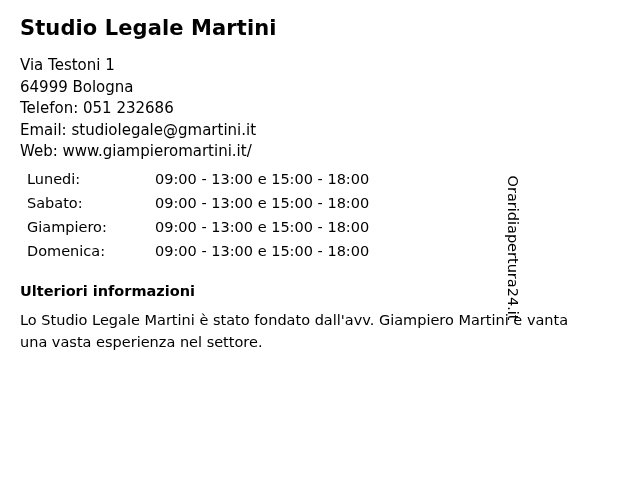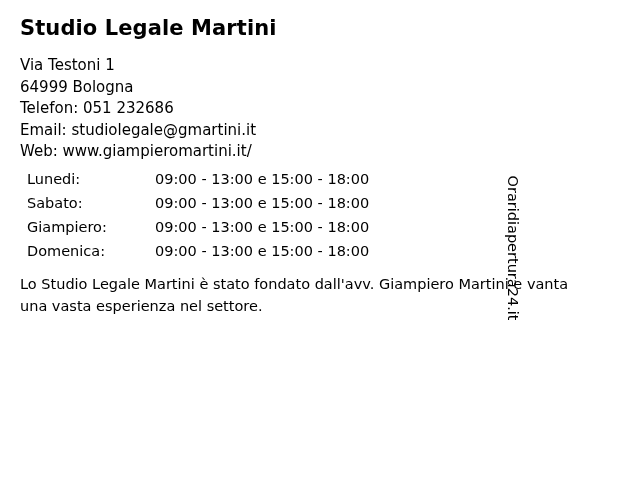--- a/index.html
+++ b/index.html
@@ -122,20 +122,21 @@
           <td class="day">Giampiero:</td>
           <td class="time">09:00 - 13:00 e 15:00 - 18:00</td>
         </tr>
         <tr>
           <td class="day">Domenica:</td>
           <td class="time">09:00 - 13:00 e 15:00 - 18:00</td>
         </tr>
       </tbody>
     </table>
 
+    <div class="info-title">Ulteriori informazioni</div>
     <div class="info-text">Lo Studio Legale Martini è stato fondato dall'avv. Giampiero Martini e vanta una vasta esperienza nel settore.</div>
 
   </div>
 
   <div class="side-label">
     <span>Oraridiapertura24.it</span>
   </div>
 
 </div>
 

